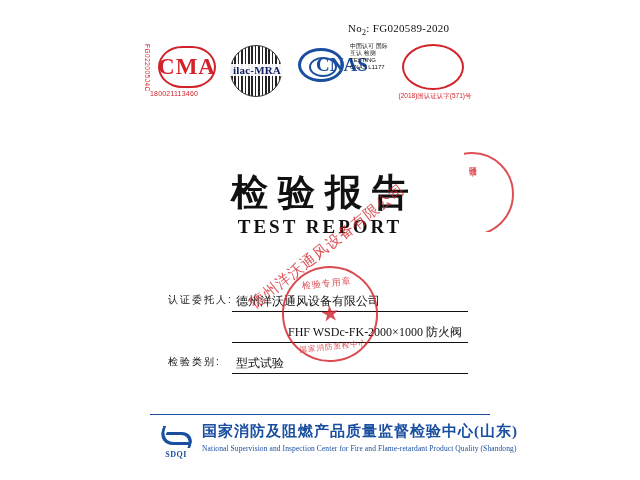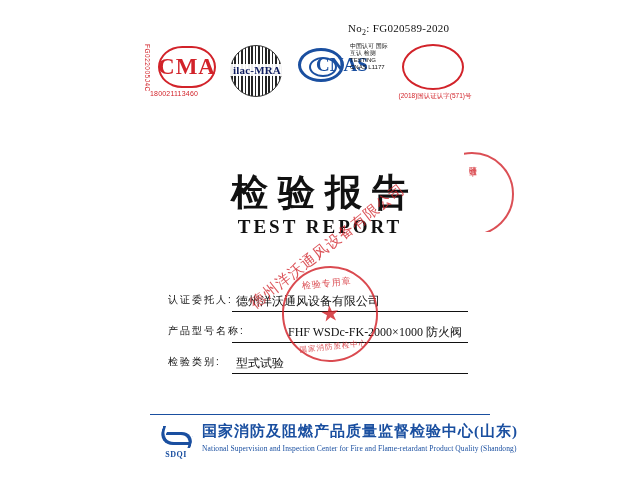--- a/index.html
+++ b/index.html
@@ -446,21 +446,20 @@
 
   <div class="fields">
 
     <div class="field-row">
       <span class="field-label">认证委托人:</span>
       <span class="field-value">德州洋沃通风设备有限公司</span>
       <div class="field-line"></div>
     </div>
 
     <div class="field-row">
-      <span class="field-label">产品型号名称:</span>
       <span class="field-value" style="left:86px;margin-left:34px;">FHF WSDc-FK-2000×1000 防火阀</span>
       <div class="field-line"></div>
     </div>
 
     <div class="field-row">
       <span class="field-label">检验类别:</span>
       <span class="field-value">型式试验</span>
       <div class="field-line"></div>
     </div>
   </div>

